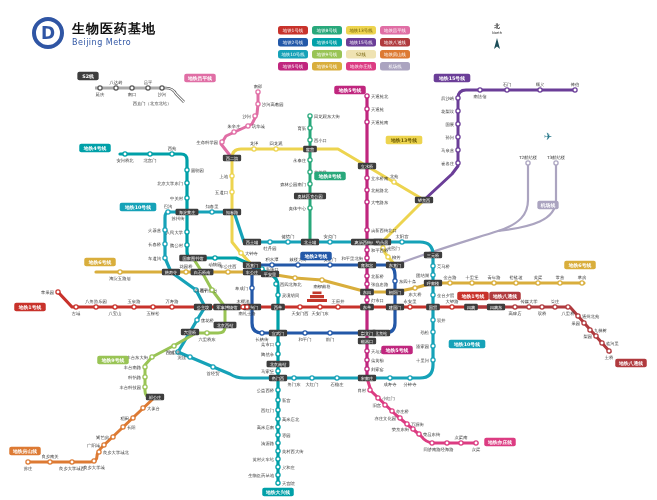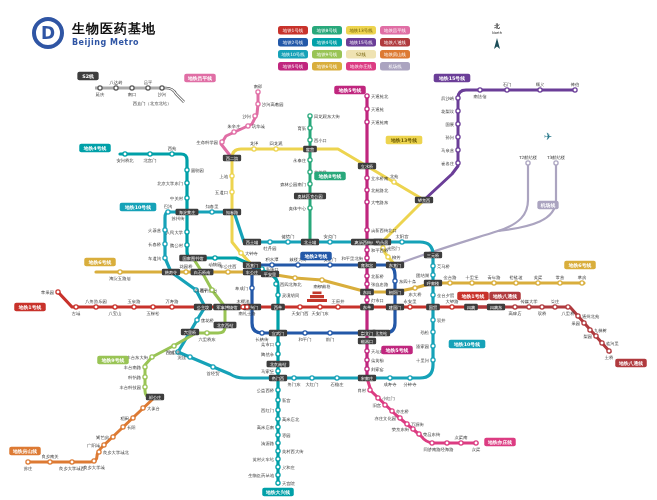--- a/index.html
+++ b/index.html
@@ -1,21 +1,21 @@
 <!DOCTYPE html>
 <html><head>
 <meta charset="utf-8">
 <style>
   html,body{margin:0;padding:0;background:#f3f3f3;}
   .stage{position:relative;width:657px;height:500px;background:#ffffff;overflow:hidden;
          font-family:"DejaVu Sans", sans-serif;}
   #map{position:absolute;left:0;top:0;width:657px;height:500px;}
   .logo{position:absolute;left:30px;top:15px;display:flex;align-items:center;gap:6px;}
   .logo-text .zh{font-size:13px;font-weight:bold;color:#111;letter-spacing:1px;}
-  .logo-text .en{font-size:8px;font-weight:bold;color:#2F55A4;letter-spacing:.5px;}
+  .logo-text .en{font-size:8px;font-weight:normal;color:#2F55A4;letter-spacing:.5px;}
   svg text{font-family:"DejaVu Sans", sans-serif;}
 </style>
 </head>
 <body>
 
 <div class="stage">
   <svg id="map" viewBox="0 0 657 500">
       <g>
         <g>
           <rect x="278" y="26" width="30" height="8.5" rx="2.5" fill="#C8322B"></rect>

